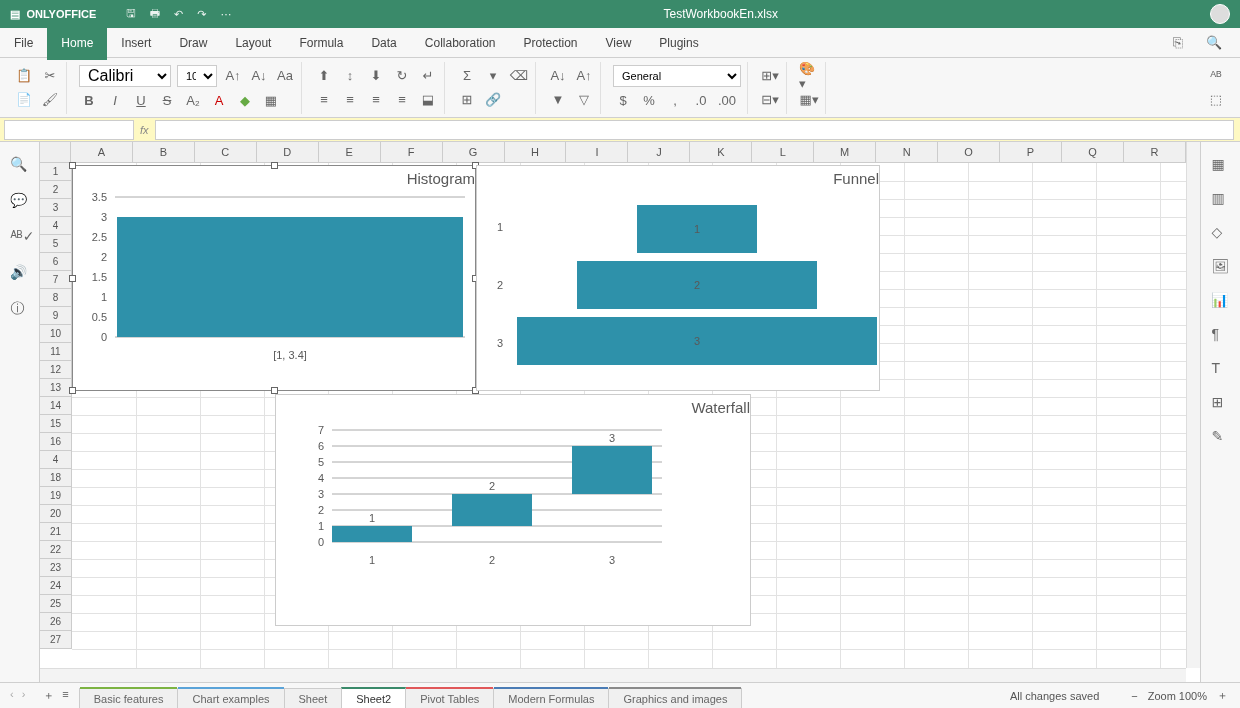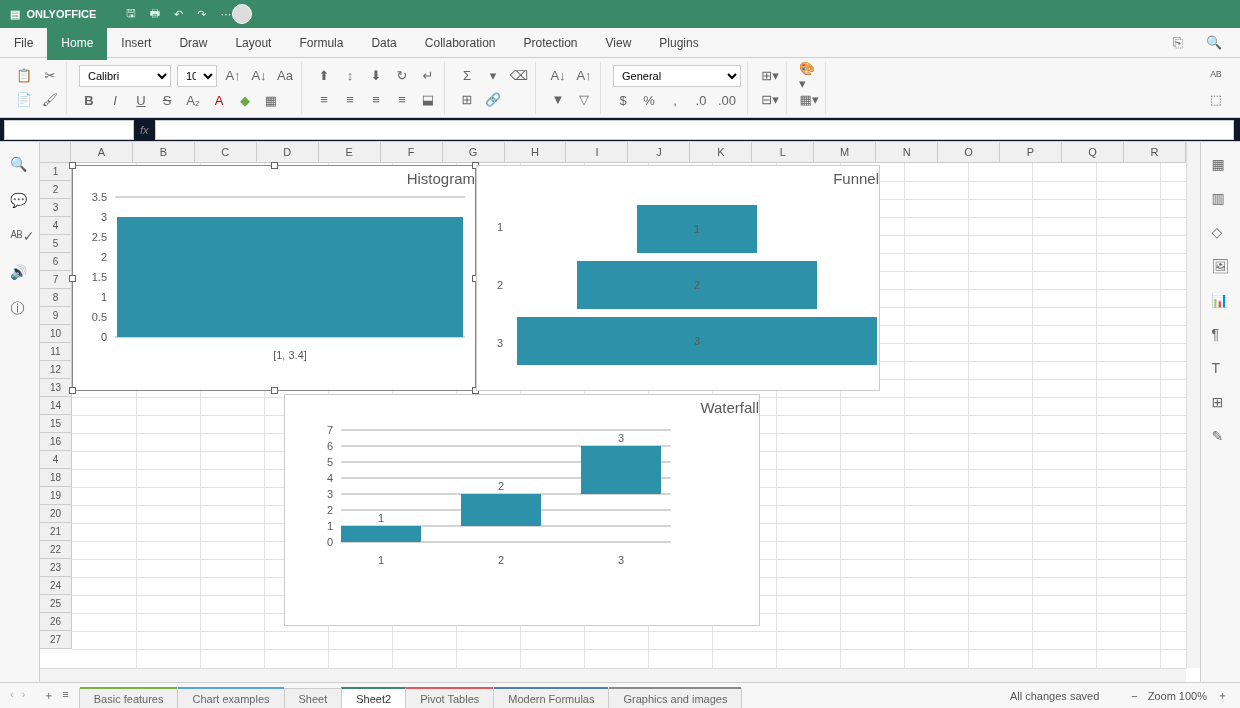--- a/index.html
+++ b/index.html
@@ -12,30 +12,30 @@
 .avatar{width:20px;height:20px;border-radius:50%;background:#ddd;border:1px solid #fff}
 .menubar{height:30px;background:#f7f7f7;display:flex;align-items:center;border-bottom:1px solid #cfcfcf}
 .menu-item{padding:17px 14px;height:30px;display:flex;align-items:center;font-size:12px;cursor:pointer;color:#444}
 .menu-item.active{background:#3a8a6a;color:#fff}
 .menu-spacer{flex:1}
 .menu-right{display:flex;gap:16px;padding-right:16px}
 .ribbon{height:60px;background:#f7f7f7;border-bottom:1px solid #cfcfcf;display:flex;align-items:center;padding:4px 8px;gap:6px}
 .ribbon-group{display:flex;flex-direction:column;gap:4px;padding:0 6px;border-right:1px solid #e0e0e0;height:52px;justify-content:center}
 .ribbon-row{display:flex;gap:6px;align-items:center}
 .rb-btn{width:20px;height:20px;display:flex;align-items:center;justify-content:center;color:#666;cursor:pointer;font-size:13px}
-.font-select{width:92px;height:22px;border:1px solid #ccc;font-size:11px;padding:0 4px;background:#fff}
+.font-select{width:92px;height:22px;border:1px solid #ccc;font-size:16px;padding:0 4px;background:#fff}
 .size-select{width:40px;height:22px;border:1px solid #ccc;font-size:11px;padding:0 4px;background:#fff}
 .num-select{width:128px;height:22px;border:1px solid #ccc;font-size:11px;padding:0 4px;background:#fff}
 .style-cells{display:grid;grid-template-columns:1fr 1fr;gap:2px}
 .style-cell{width:100px;height:24px;border:1px solid #ddd;display:flex;align-items:center;padding:0 6px;font-size:11px}
 .sc-normal{background:#fff}
 .sc-neutral{background:#ffeb9c;color:#9c6500}
 .sc-bad{background:#ffc7ce;color:#9c0006}
 .sc-good{background:#c6efce;color:#006100}
-.namebox-row{height:24px;border-bottom:1px solid #cfcfcf;display:flex;align-items:center;background:#0f172a}
+.namebox-row{height:24px;border-bottom:1px solid #cfcfcf;display:flex;align-items:center;background:#fef9c3}
 .namebox{width:130px;height:20px;border:1px solid #ccc;margin-left:4px;background:#fff;font-size:11px;padding:0 4px}
 .fx-label{padding:0 6px;color:#888;font-style:italic}
 .formula-bar{flex:1;height:20px;border:1px solid #ccc;background:#fff;margin-right:6px}
 .work{display:flex;height:calc(100% - 28px - 30px - 60px - 24px - 26px)}
 .left-rail{width:40px;background:#f7f7f7;border-right:1px solid #cfcfcf;display:flex;flex-direction:column;align-items:center;gap:18px;padding-top:14px}
 .rail-icon{width:18px;height:18px;color:#666;font-size:14px;cursor:pointer}
 .right-rail{width:40px;background:#f7f7f7;border-left:1px solid #cfcfcf;display:flex;flex-direction:column;align-items:center;gap:16px;padding-top:14px}
 .sheet-area{flex:1;position:relative;overflow:hidden;background:#fff}
 .col-headers{display:flex;height:21px;background:#f0f0f0;border-bottom:1px solid #ccc;position:absolute;top:0;left:0;right:14px}
 .corner{width:32px;border-right:1px solid #ccc;background:#efefef}
@@ -70,20 +70,21 @@
     <span>▤</span>
     <span>ONLYOFFICE</span>
   </div>
   <div class="title-tools">
     <span>🖫</span>
     <span>🖶</span>
     <span>↶</span>
     <span>↷</span>
     <span>⋯</span>
   </div>
+  <div class="doc-title">TestWorkbookEn.xlsx</div>
   <div class="avatar"></div>
 </div>
 
 <div class="menubar">
   <div class="menu-item">File</div>
   <div class="menu-item active">Home</div>
   <div class="menu-item">Insert</div>
   <div class="menu-item">Draw</div>
   <div class="menu-item">Layout</div>
   <div class="menu-item">Formula</div>
@@ -365,21 +366,21 @@
           <text x="0" y="88" font-size="11">2</text>
           <rect x="80" y="60" width="240" height="48" fill="#2e91aa"></rect>
           <text x="200" y="88" text-anchor="middle" font-size="11">2</text>
           <text x="0" y="146" font-size="11">3</text>
           <rect x="20" y="116" width="360" height="48" fill="#2e91aa"></rect>
           <text x="200" y="144" text-anchor="middle" font-size="11">3</text>
         </g>
       </svg>
     </div>
 
-    <div class="chart-box" style="left:244px;top:252px;width:476px;height:232px;border-color:#ccc">
+    <div class="chart-box" style="left:235px;top:252px;width:476px;height:232px;border-color:#ccc">
       <div class="chart-title">Waterfall</div>
       <svg width="404" height="180">
         <g transform="translate(56,10)">
 
           <g stroke="#aaa">
             <line x1="0" y1="0" x2="330" y2="0"></line>
               <line x1="0" y1="16" x2="330" y2="16"></line>
             <line x1="0" y1="32" x2="330" y2="32"></line>
               <line x1="0" y1="48" x2="330" y2="48"></line>
             <line x1="0" y1="64" x2="330" y2="64"></line>

